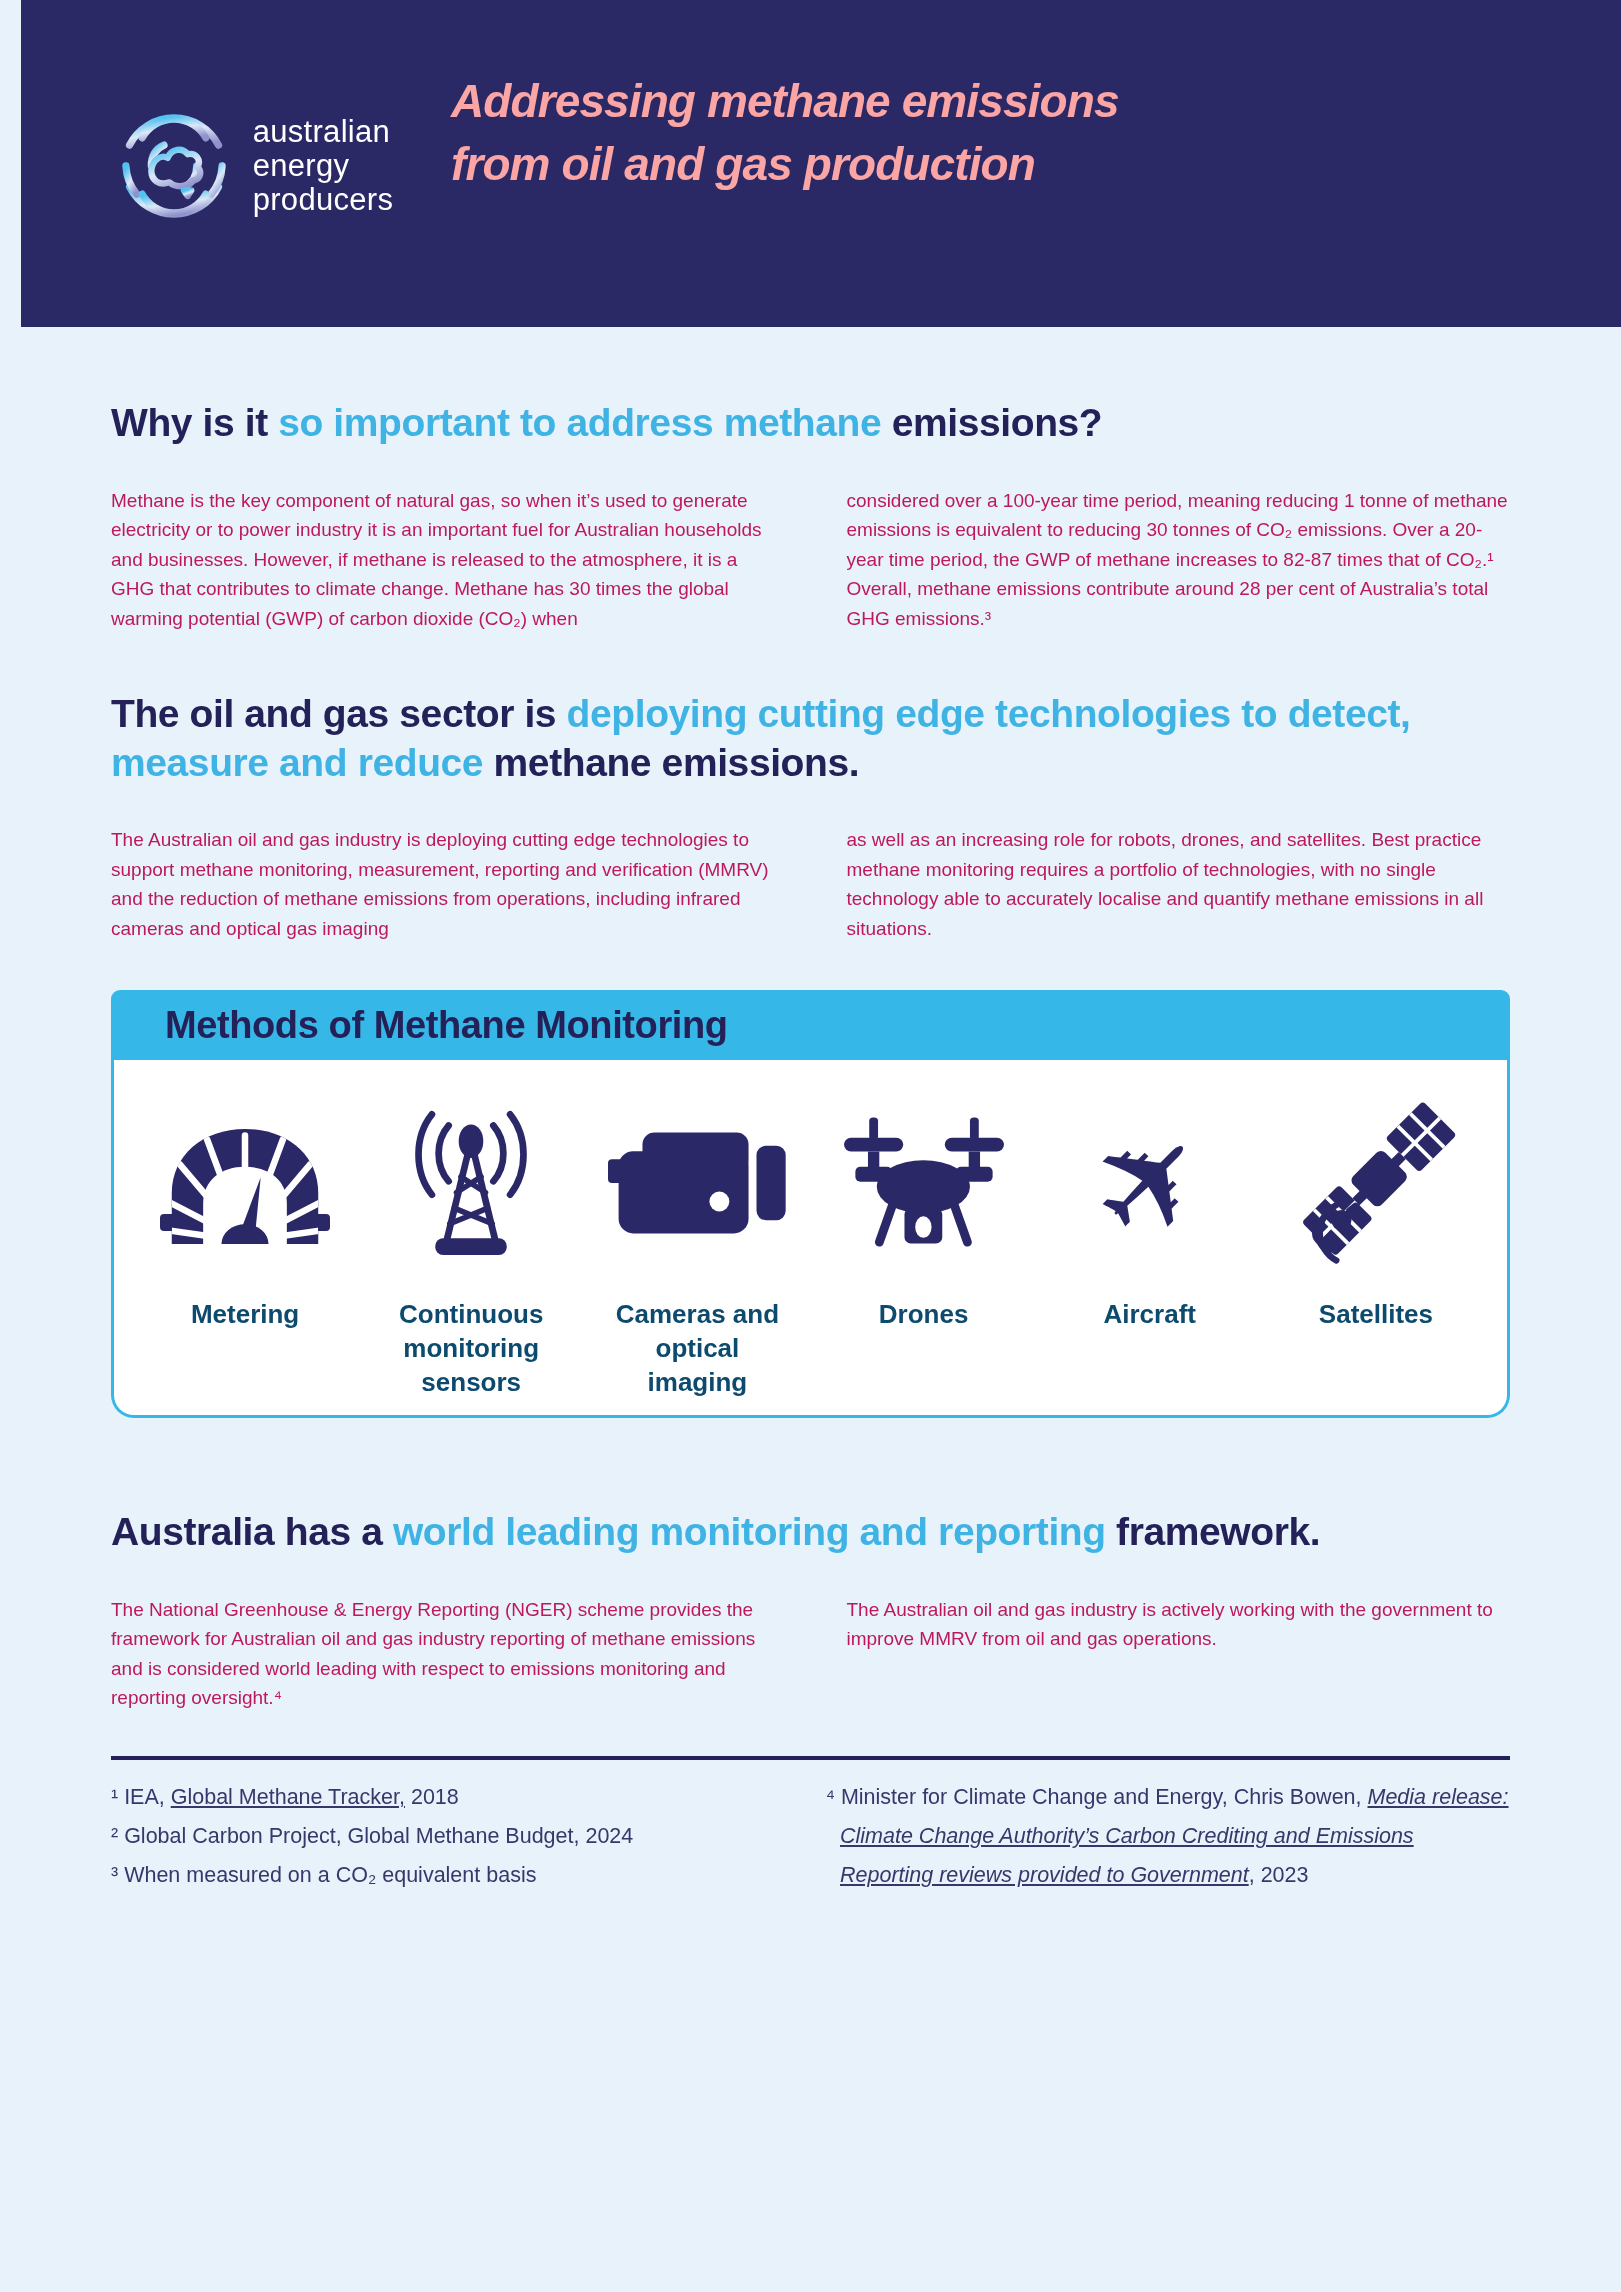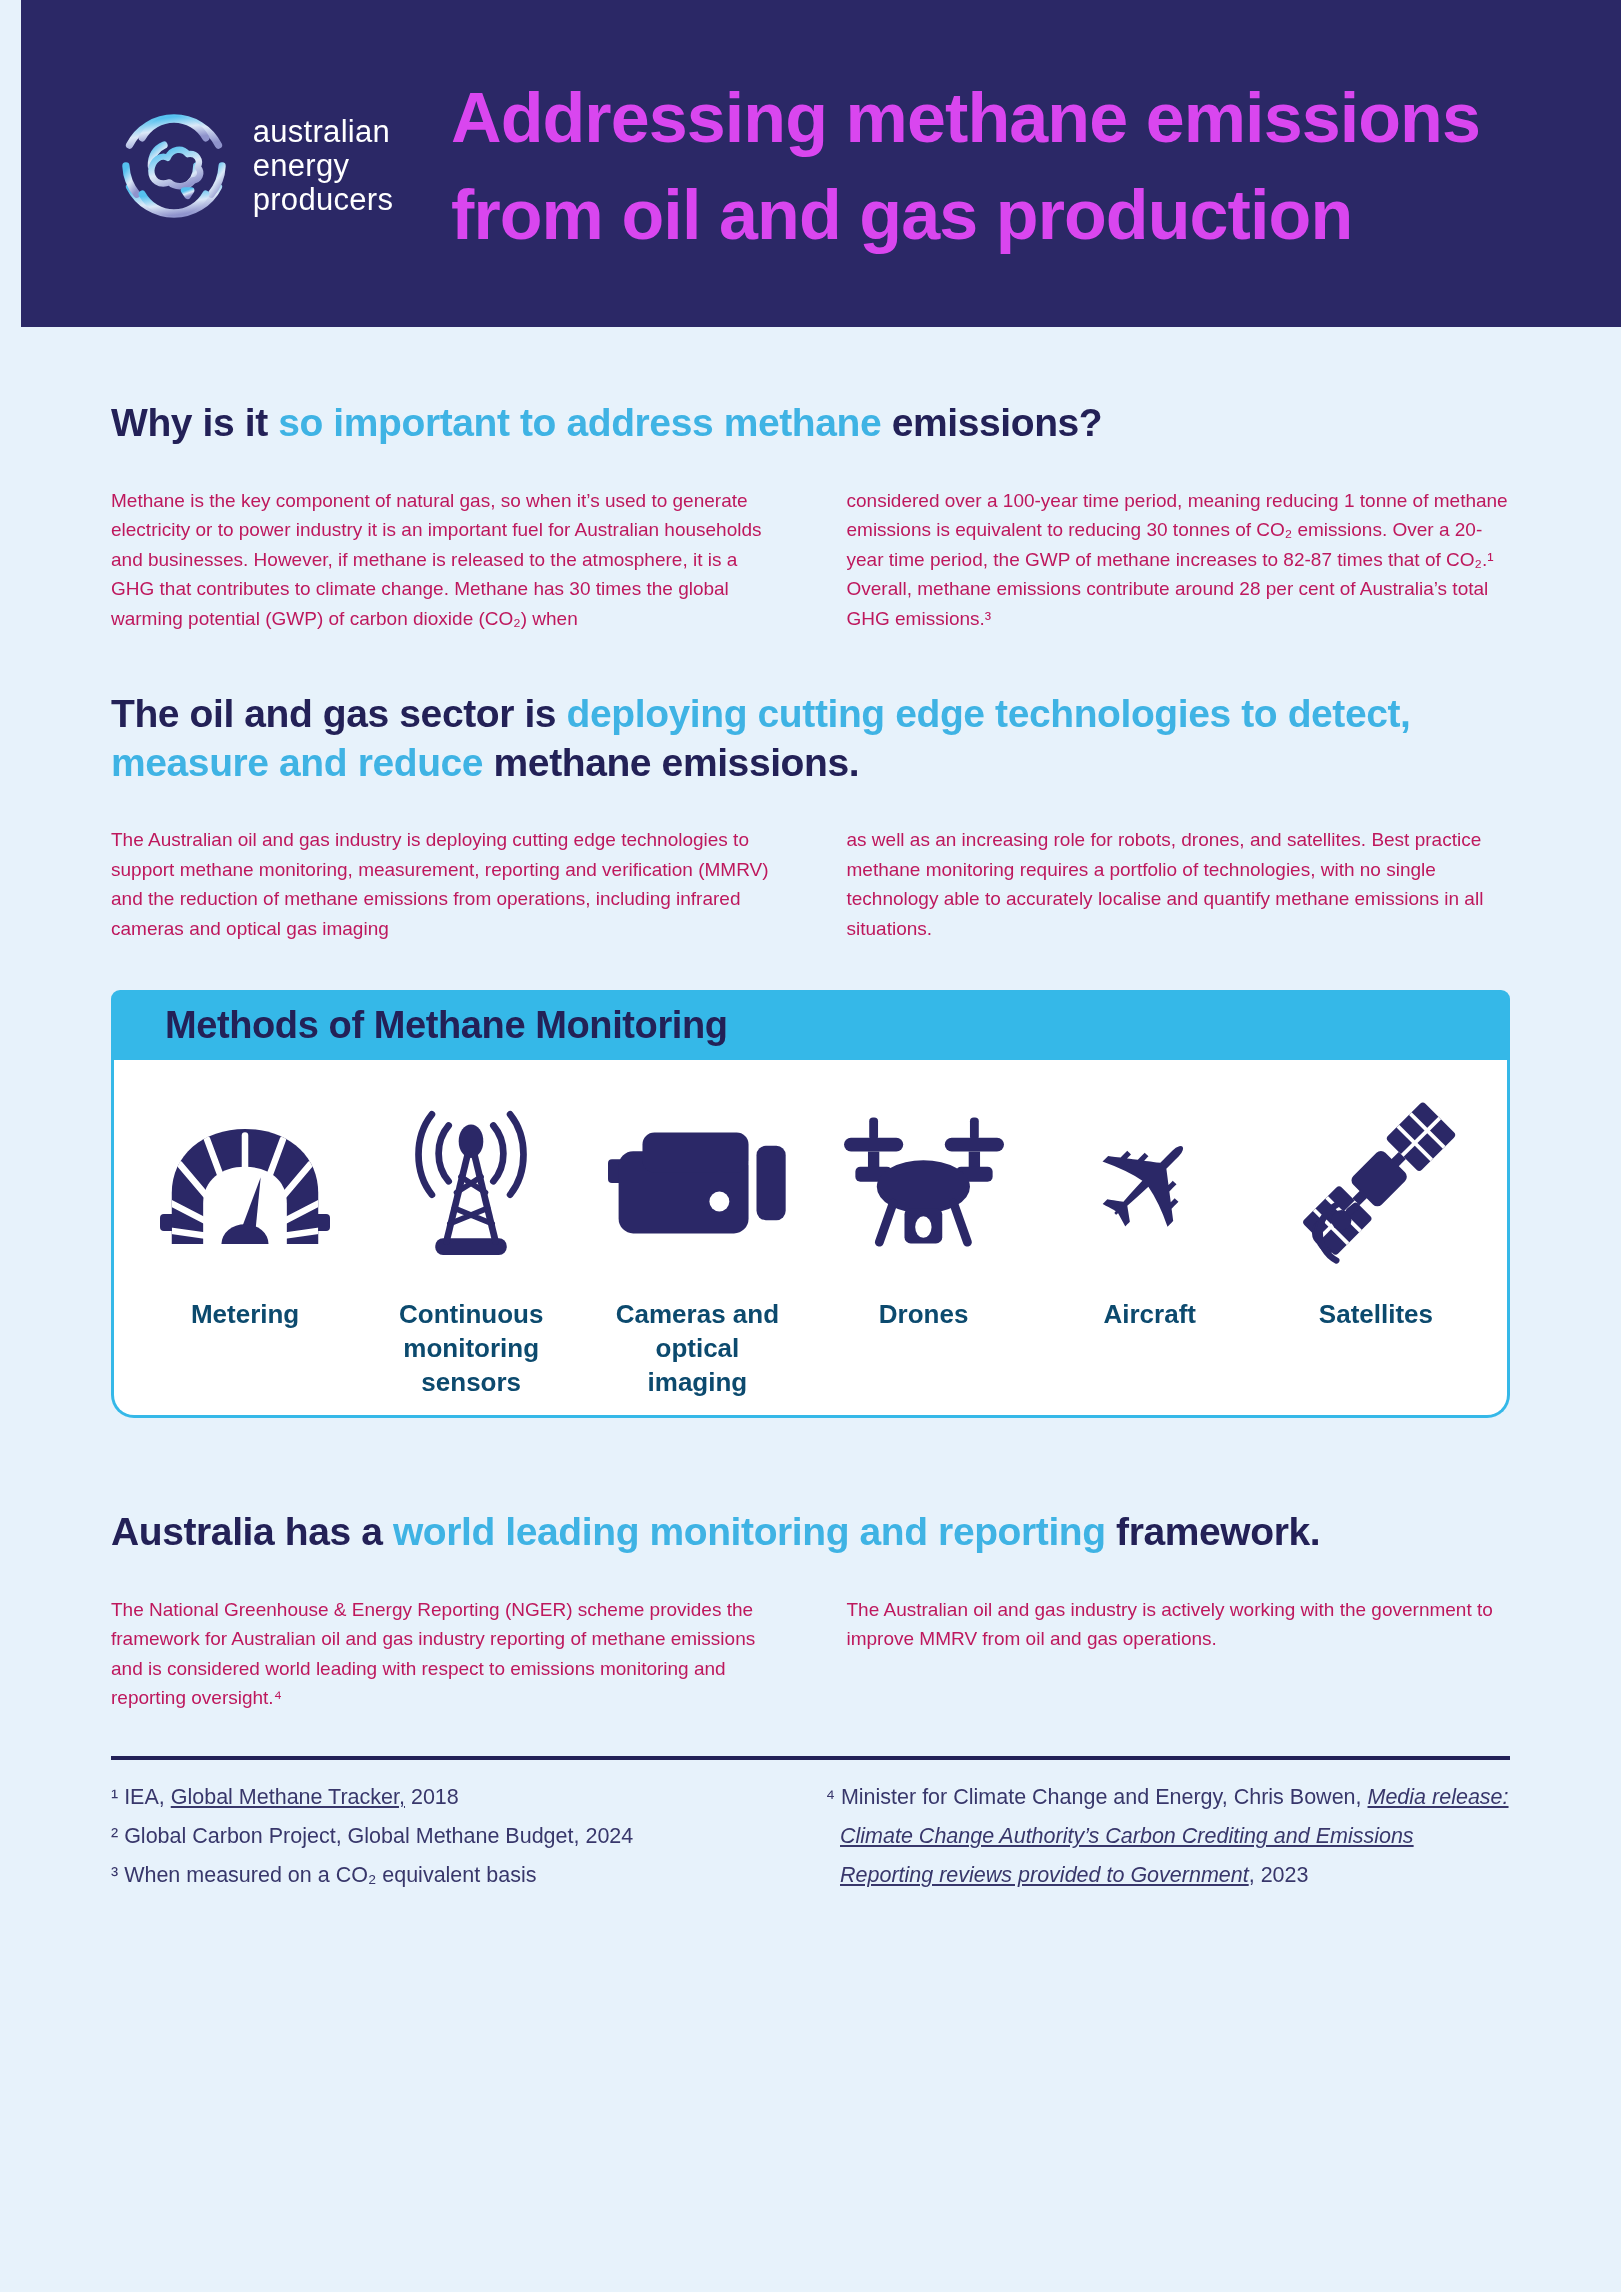--- a/index.html
+++ b/index.html
@@ -10,21 +10,21 @@
     color:#38376B;
   }
   .header{
     height:327px;background:#2B2866;position:relative;margin-left:21px;
   }
   .logo-wrap{position:absolute;left:94px;top:107px;display:flex;align-items:center;gap:19.7px;}
   .logo-icon svg{display:block;overflow:visible;}
   .logo-text{color:#FFFFFF;font-size:31px;line-height:1.1;letter-spacing:0.3px;font-weight:400;}
   .header-title{
     position:absolute;left:430px;top:70px;
-    font-size:70px;font-weight:bold;color:#d946ef;line-height:1.38;letter-spacing:-0.9px;
+    font-size:46px;font-weight:bold;color:#fca5a5;line-height:1.38;letter-spacing:-0.9px;font-style:italic;
   }
   .main{padding:0 111px;}
   .section-heading{
     font-size:39px;font-weight:bold;color:#232157;margin:0;line-height:1.25;letter-spacing:-0.4px;
   }
   .accent{color:#3FB3E4;}
   .cols{display:grid;grid-template-columns:1fr 1fr;column-gap:72px;}
   .cols p{font-size:19px;line-height:1.55;margin:0;color:#be185d;}
   #sec-why .section-heading{margin-top:72px;}
   #sec-why .cols{margin-top:38px;}

